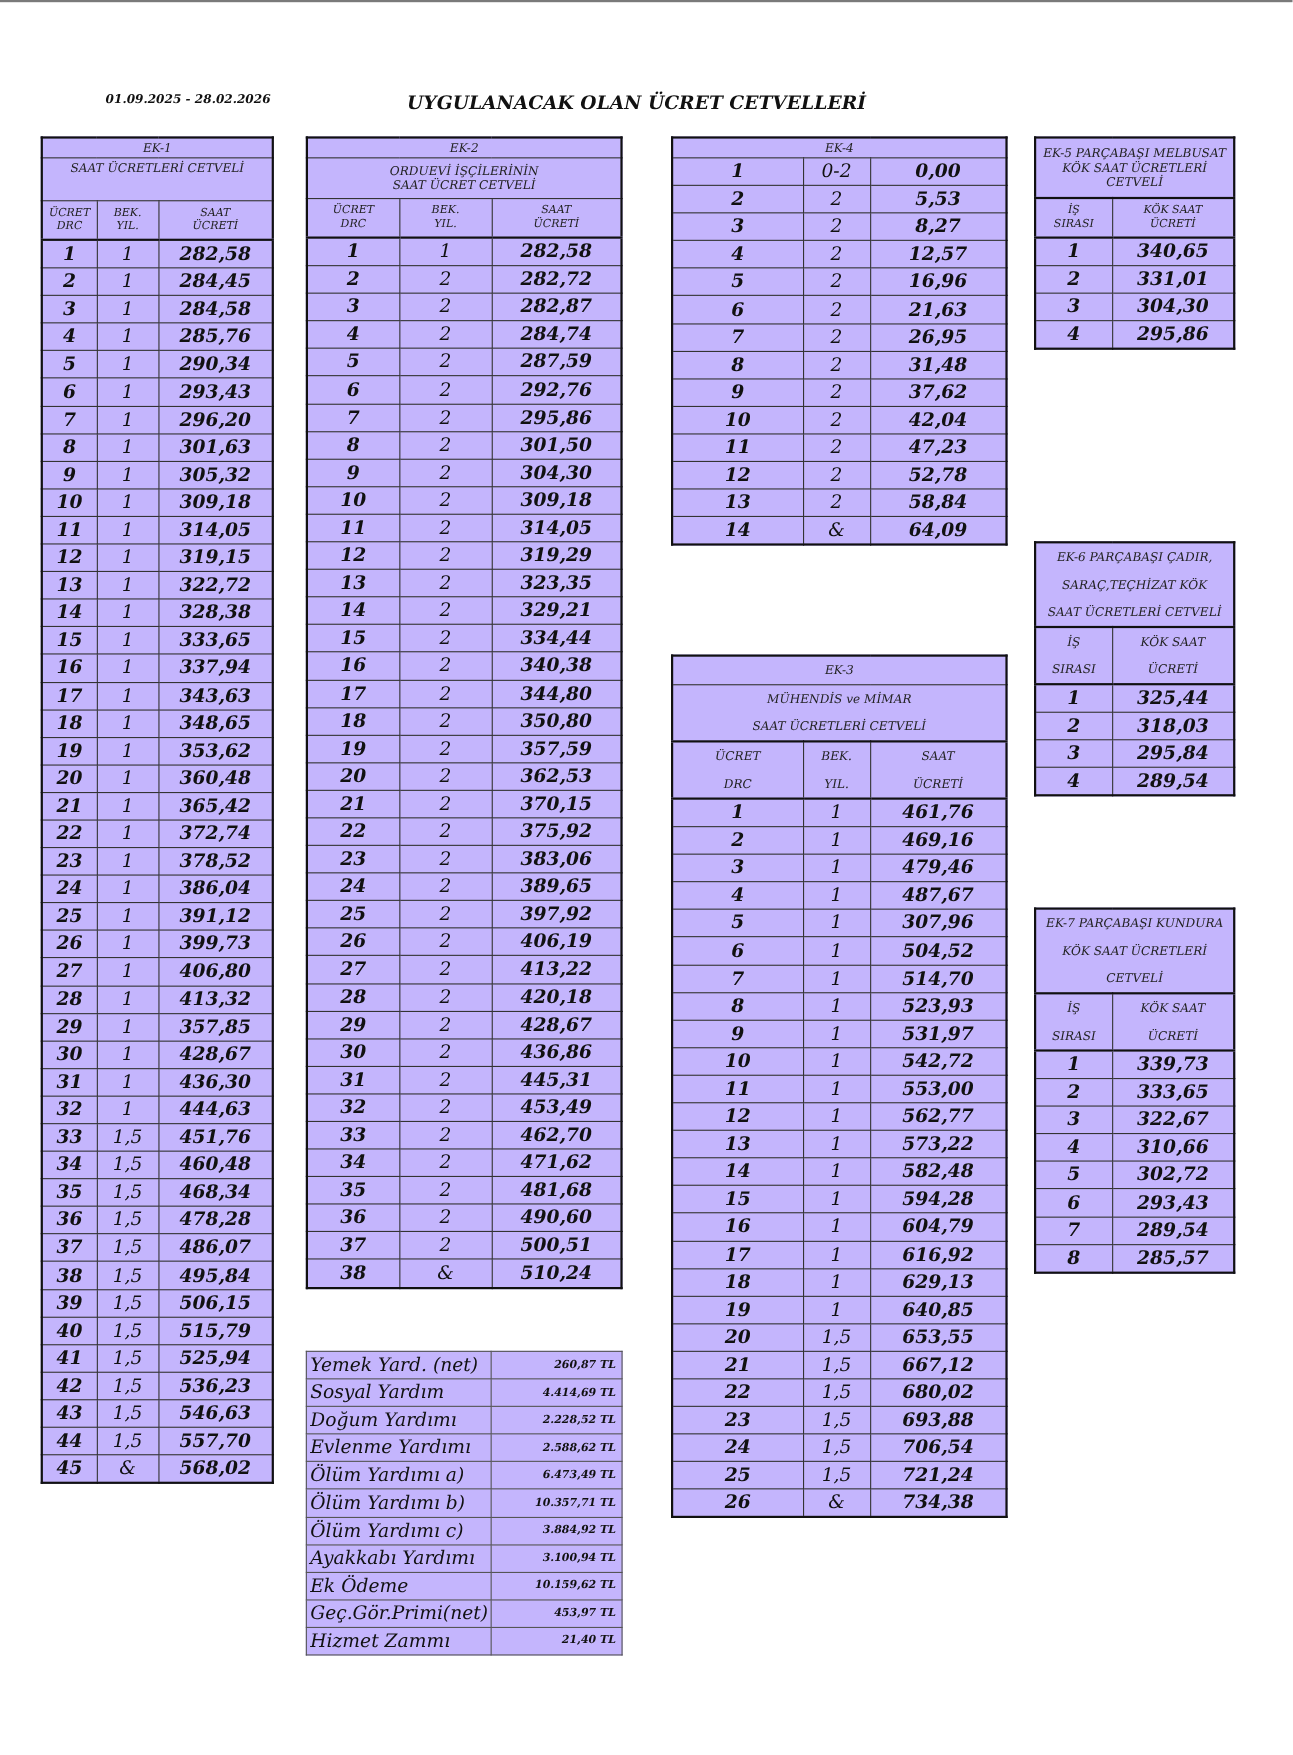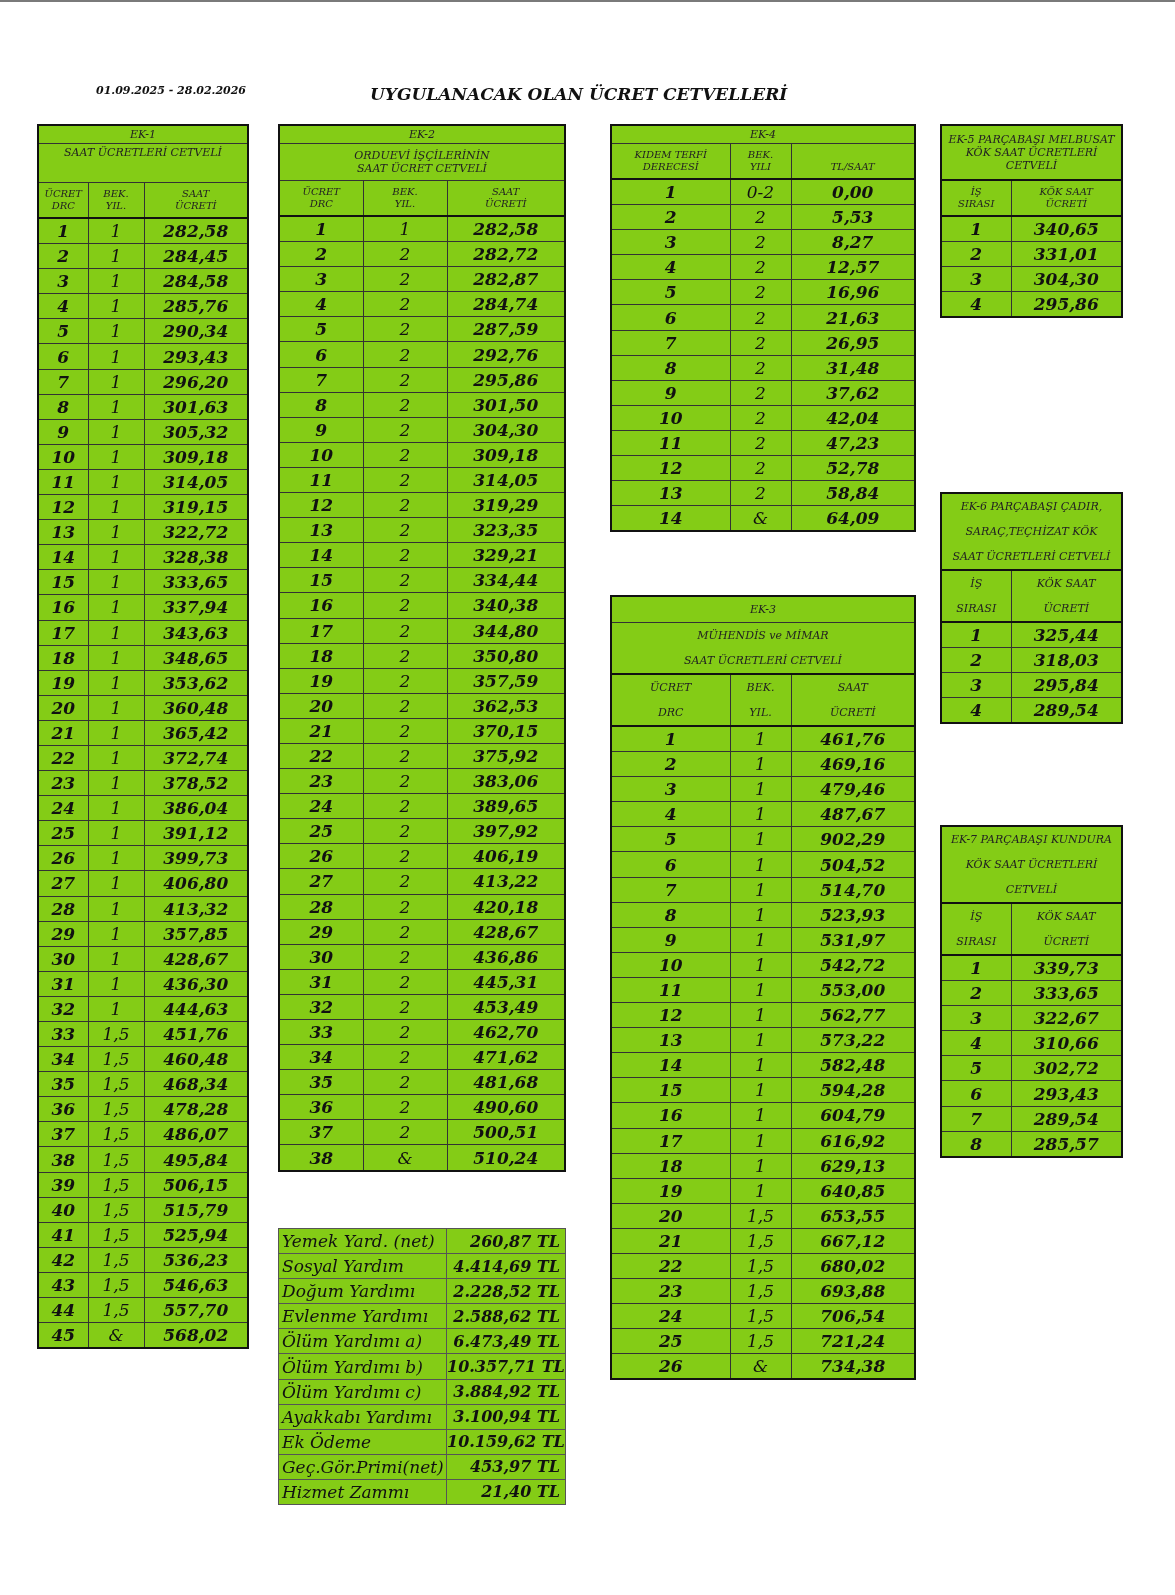--- a/index.html
+++ b/index.html
@@ -7,21 +7,21 @@
       width: 1175px; height: 1595px; position: relative; overflow: hidden;
       font-family: "DejaVu Serif", "Liberation Serif", serif;
       color: #111;
     }
     .topline { position: absolute; left: 0; top: 0; width: 1175px; height: 2px; background: #7a7a7a; }
     .title-date { position: absolute; left: 96px; top: 84px; font-size: 11px; font-weight: bold; font-style: italic; white-space: nowrap; }
     .title-main { position: absolute; left: 370px; top: 84px; font-size: 17px; font-weight: bold; font-style: italic; white-space: nowrap; }
 
     table.tbl {
       position: absolute; border-collapse: collapse; table-layout: fixed;
-      border: 2px solid #111; background: #84cc16;
+      border: 2px solid #111; background: #c4b5fd;
     }
     table.tbl td {
       border: 1px solid #333; padding: 0; text-align: center; vertical-align: middle;
       font-style: italic; overflow: hidden; white-space: nowrap;
     }
     td.cap { font-size: 11px; line-height: 13px; color: #222; }
     td.cap-top { border-bottom: 2px solid #111; }
     td.hd { font-size: 10px; line-height: 12px; color: #222; }
     tr.hdrow td { border-bottom: 2px solid #111; text-align: center; }
     td.num { font-size: 17px; font-weight: bold; }
@@ -50,21 +50,21 @@
     #ek7 { left: 940px; top: 825px; width: 183px; }
     #ek7 tr.r td { height: 24.1px; }
 
     td.cap2 { font-size: 11px; line-height: 25px; color: #222; }
     td.hd2 { font-size: 11px; line-height: 25px; color: #222; }
 
     
     #allow { left: 278px; top: 1228px; width: 288px; border: 1px solid #444; }
     #allow td { height: 24.1px; border: 1px solid #555; }
     #allow td.lbl { text-align: left; padding-left: 3px; font-size: 17px; font-weight: normal; font-style: italic; }
-    #allow td.amt { text-align: right; padding-right: 5px; font-size: 16px; font-weight: bold; font-style: italic; }
+    #allow td.amt { text-align: right; padding-right: 5px; font-size: 10px; font-weight: bold; font-style: italic; }
   </style>
 </head>
 <body>
 
 <div class="topline"></div>
 <div class="title-date">01.09.2025 - 28.02.2026</div>
 <div class="title-main">UYGULANACAK OLAN ÜCRET CETVELLERİ</div>
 
 <table class="tbl" id="ek1">
   <colgroup>
@@ -551,34 +551,20 @@
 <table class="tbl" id="ek4">
   <colgroup>
       <col style="width:119px">
       <col style="width:61px">
       <col>
     </colgroup>
   <tbody>
     <tr>
         <td class="cap cap-top" colspan="3" style="height:17px">EK-4</td>
       </tr>
-    <tr class="hdrow">
-      <td class="hd" style="height:34px">
-          <div>KIDEM TERFİ</div>
-          <div>DERECESİ</div>
-        </td>
-      <td class="hd">
-          <div>BEK.</div>
-          <div>YILI</div>
-        </td>
-      <td class="hd">
-          <div>&nbsp;</div>
-          <div>TL/SAAT</div>
-        </td>
-    </tr>
   </tbody>
   <tbody>
       <tr class="r">
         <td class="num">1</td>
         <td class="bek">0-2</td>
         <td class="val">0,00</td>
       </tr>
       <tr class="r">
         <td class="num">2</td>
         <td class="bek">2</td>
@@ -783,21 +769,21 @@
         <td class="val">479,46</td>
       </tr>
       <tr class="r">
         <td class="num">4</td>
         <td class="bek">1</td>
         <td class="val">487,67</td>
       </tr>
       <tr class="r">
         <td class="num">5</td>
         <td class="bek">1</td>
-        <td class="val">902,29</td>
+        <td class="val">307,96</td>
       </tr>
       <tr class="r">
         <td class="num">6</td>
         <td class="bek">1</td>
         <td class="val">504,52</td>
       </tr>
       <tr class="r">
         <td class="num">7</td>
         <td class="bek">1</td>
         <td class="val">514,70</td>

